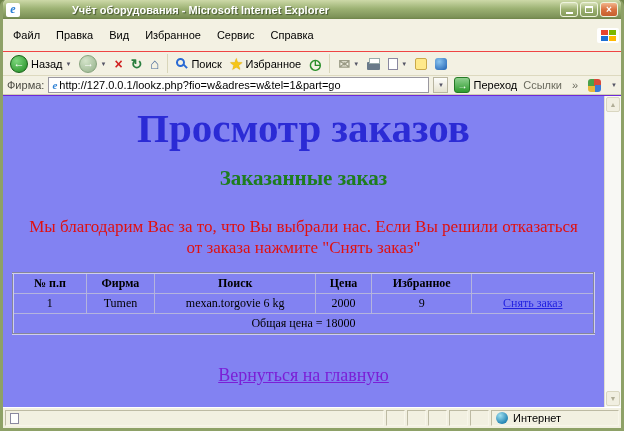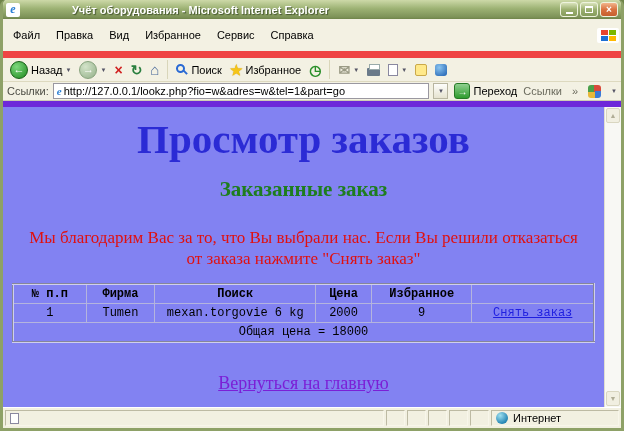--- a/index.html
+++ b/index.html
@@ -22,21 +22,21 @@
   .winbtns{display:flex;gap:2px;}
   .wbtn{width:18px;height:15px;border-radius:3px;border:1px solid #eef3de;
     display:flex;align-items:center;justify-content:center;
     color:#fff;font-size:10px;font-weight:bold;line-height:1;}
   .wbtn.olive{background:linear-gradient(#d8e2ba,#9cb070 50%,#869c5c);}
   .wbtn.close{background:linear-gradient(#f2b58c,#da7240 50%,#c65f2e);}
   .min-glyph{display:block;width:7px;height:2px;background:#fff;margin-top:7px;}
   .rest-glyph{display:block;width:8px;height:7px;border:1px solid #fff;border-top-width:2px;}
   
   .menubar{height:17px;flex:0 0 17px;display:flex;align-items:center;
-    padding:16px 2px;background:#f3f1e3;border-bottom:7px solid #ef4444;}
+    padding:16px 2px;background:#f3f1e3;border-bottom:1px solid #ef4444;}
   .menu-item{padding:1px 8px;font-size:11px;color:#000;}
   .menuspacer{flex:1;}
   .winlogo{width:22px;height:15px;background:#fff;border-radius:2px;
     display:grid;grid-template-columns:7px 7px;grid-template-rows:5px 5px;
     gap:1px;align-content:center;justify-content:center;}
   .winlogo i{display:block;}
   .lg-r{background:#e8452c;}.lg-g{background:#7db700;}
   .lg-b{background:#1d6fd4;}.lg-y{background:#ffb900;}
   
   .toolbar{height:24px;flex:0 0 24px;display:flex;align-items:center;gap:2px;
@@ -76,33 +76,33 @@
     border:1px solid #b8b5a0;display:flex;align-items:center;justify-content:center;}
   .go-btn{display:flex;align-items:center;gap:3px;padding:0 2px;}
   .go-ico{width:16px;height:16px;border-radius:3px;color:#fff;font-size:10px;font-weight:bold;
     background:linear-gradient(#8fd08f,#2f9c2f);border:1px solid #267a26;
     display:flex;align-items:center;justify-content:center;}
   .links{display:flex;align-items:center;gap:10px;color:#6b6b5e;}
   .chev{color:#6b6b5e;font-size:11px;}
   .addon{width:13px;height:13px;border-radius:3px;
     background:conic-gradient(#d84a3a 0 25%,#3a7ad8 0 50%,#e8b83a 0 75%,#4aa04a 0);}
   
-  .content{flex:1;display:flex;min-height:0;border-top:6px solid #6d28d9;}
+  .content{flex:1;display:flex;min-height:0;border-top:1px solid #6d28d9;}
   .pagearea{flex:1;background:#8282f2;overflow:hidden;text-align:center;
     font-family:"Liberation Serif",serif;color:#000;}
   .vscroll{width:17px;flex:0 0 17px;background:#f8f8f4;border-left:1px solid #e0ded0;
     display:flex;flex-direction:column;}
   .sbtn{height:15px;margin:1px;background:#f1efe1;border:1px solid #d9d6c0;border-radius:2px;
     color:#b0ad96;font-size:7px;display:flex;align-items:center;justify-content:center;}
   .strack{flex:1;}
   .page-title{font-size:41px;font-weight:bold;color:#2b2bd5;margin:8px 0 0;line-height:1.2;}
   .page-subtitle{font-size:21px;font-weight:bold;color:#1e7d1e;margin:13px 0 0;}
   .notice{color:#e01010;font-size:17px;margin:25px auto 0;width:93%;line-height:1.25;}
   table.orders{width:calc(100% - 18px);margin:13px auto 0;border-collapse:collapse;
-    font-family:Liberation Mono, monospace;font-size:12px;border:2px outset #cfcfee;}
+    font-family:Liberation Serif, serif;font-size:12px;border:2px outset #cfcfee;}
   table.orders th,table.orders td{border:1px solid #b4b4de;padding:2px 4px;height:16px;}
   table.orders th{font-weight:bold;}
   .c0{width:12.6%;}.c1{width:11.8%;margin-left:40px;}.c2{width:27.7%;}.c3{width:9.6%;}.c4{width:17.3%;}
   a.cancel{color:#1f1fe0;text-decoration:underline;}
   .back-link{display:inline-block;margin-top:30px;font-size:18px;color:#7b1fd6;
     text-decoration:underline;font-family:"Liberation Serif",serif;}
   
   .statusbar{height:21px;flex:0 0 21px;display:flex;align-items:stretch;gap:2px;
     background:#f2f0e1;border-top:1px solid #fff;padding:2px 2px 2px;}
   .pane{border:1px solid;border-color:#bdbaa3 #f8f6ea #f8f6ea #bdbaa3;
@@ -194,21 +194,21 @@
     </span>
     <span class="tbtn">
       <span class="notepad"></span>
     </span>
     <span class="tbtn">
       <span class="msngr"></span>
     </span>
   </div>
 
   <div class="addressbar">
-    <span class="addr-label">Ссылки:</span>
+    <span class="addr-label">Фирма:</span>
     <span class="addr-wrap">
       <span class="addr-ie">e</span>
       <input type="text" value="http://127.0.0.1/lookz.php?fio=w&amp;adres=w&amp;tel=1&amp;part=go" style="">
     </span>
     <span class="addr-drop">
       <span class="caret">▼</span>
     </span>
     <span class="go-btn">
       <span class="go-ico">→</span>
       <span>Переход</span>

